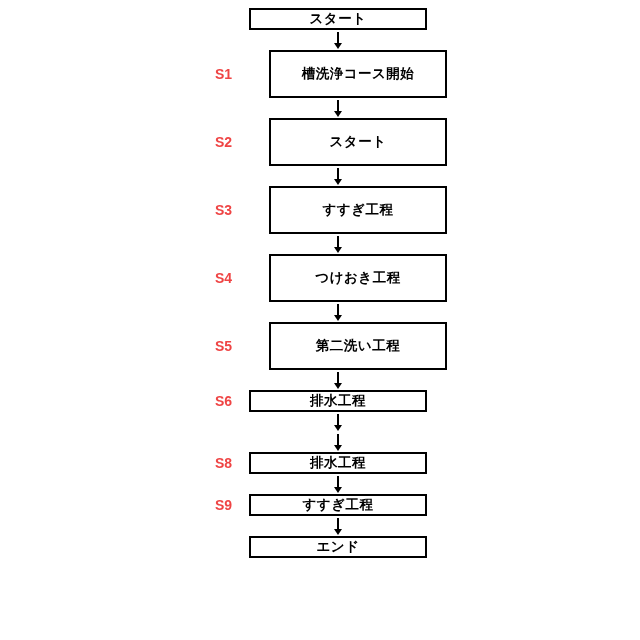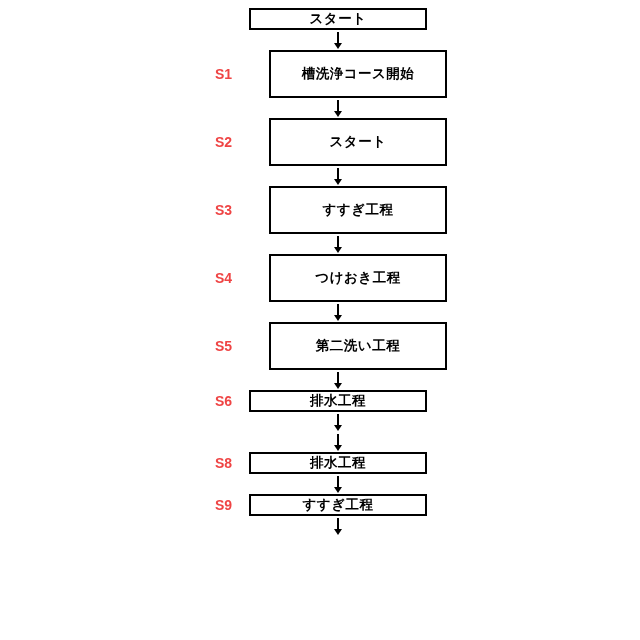--- a/index.html
+++ b/index.html
@@ -187,15 +187,21 @@
       <div class="box">
         <span>すすぎ工程</span>
       </div>
     </div>
 
     <div class="arrow-cell">
       <div class="arrow-shaft"></div>
       <div class="arrow-head"></div>
     </div>
 
+    <div class="flow-row row-small">
+      <div class="step-id"></div>
+      <div class="box">
+        <span>エンド</span>
+      </div>
+    </div>
 
   </div>
 </div>
 
 </body></html>

